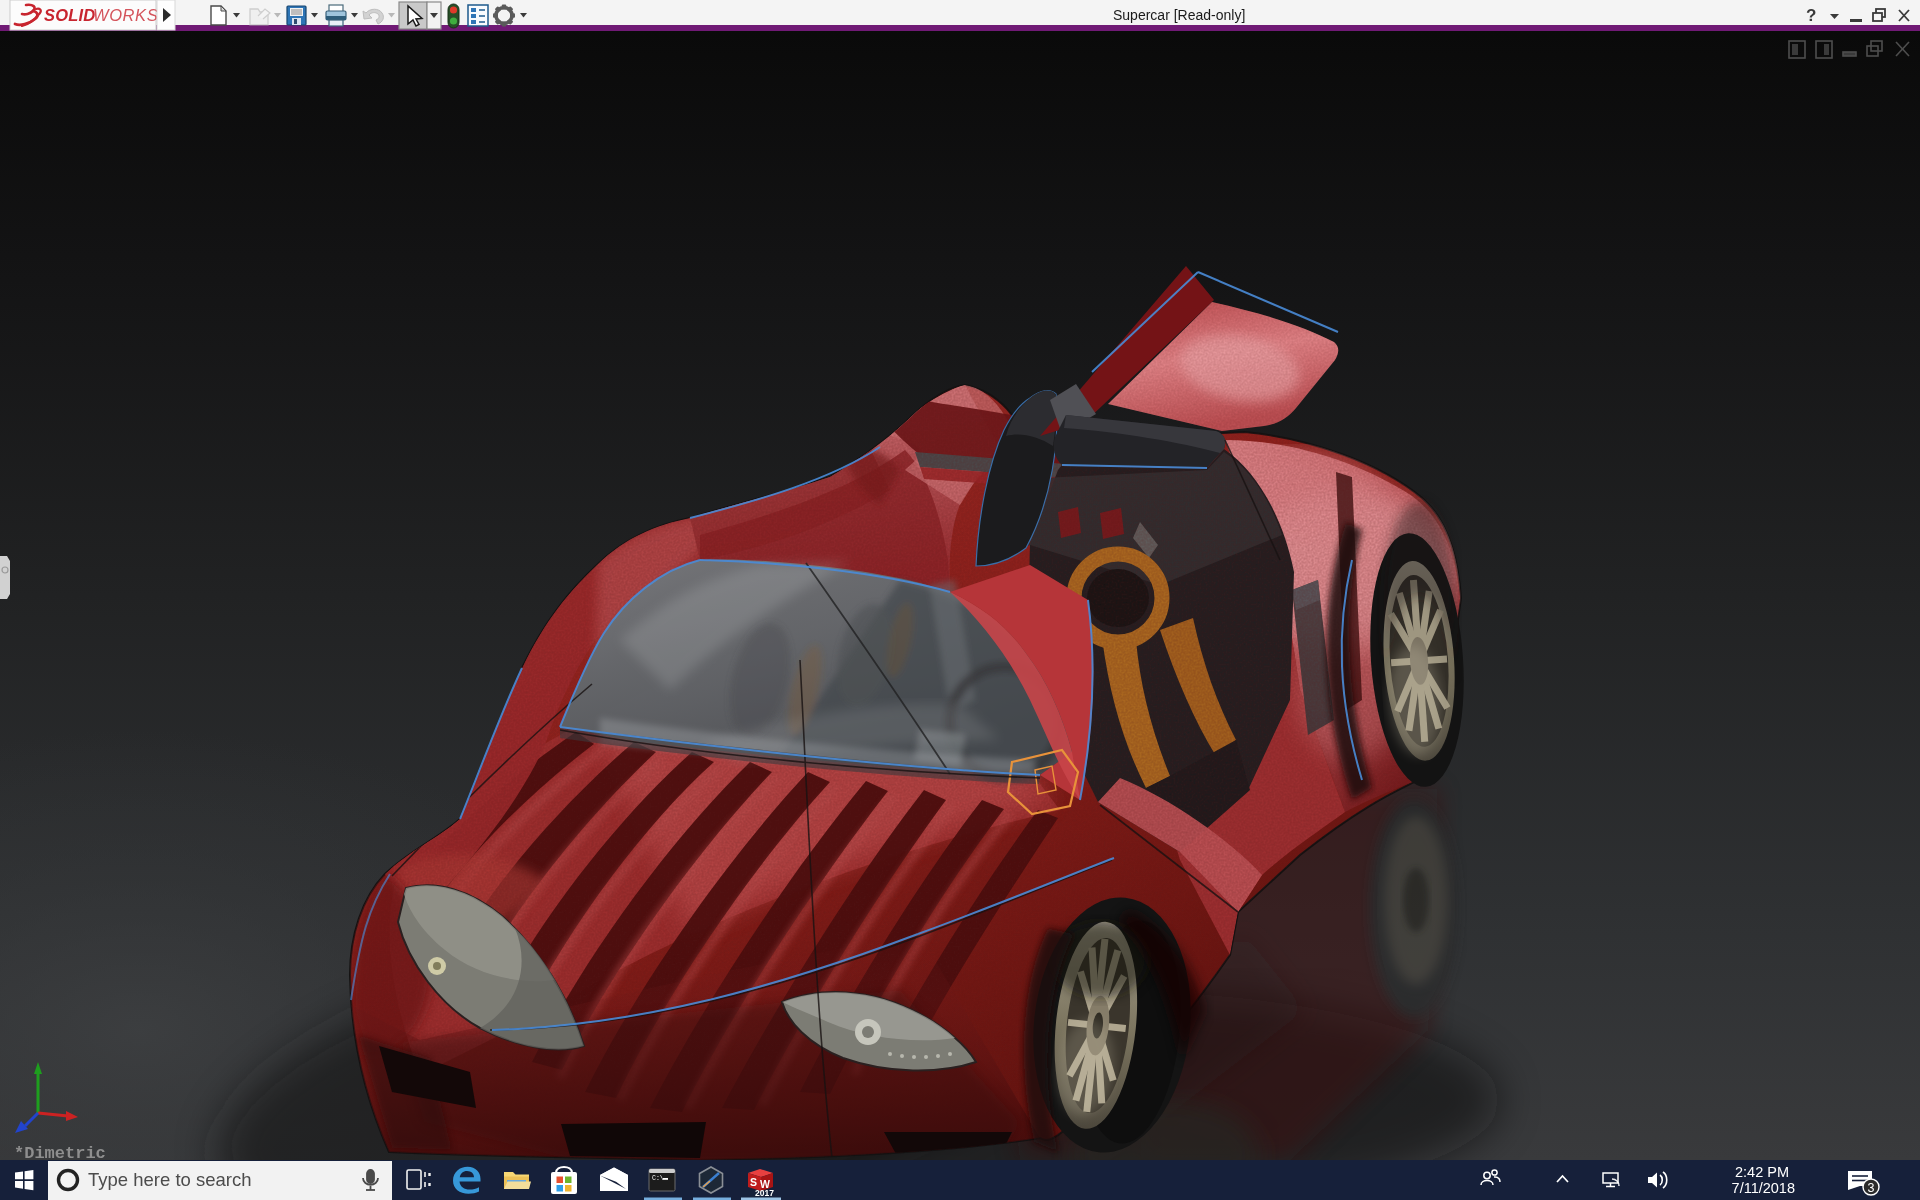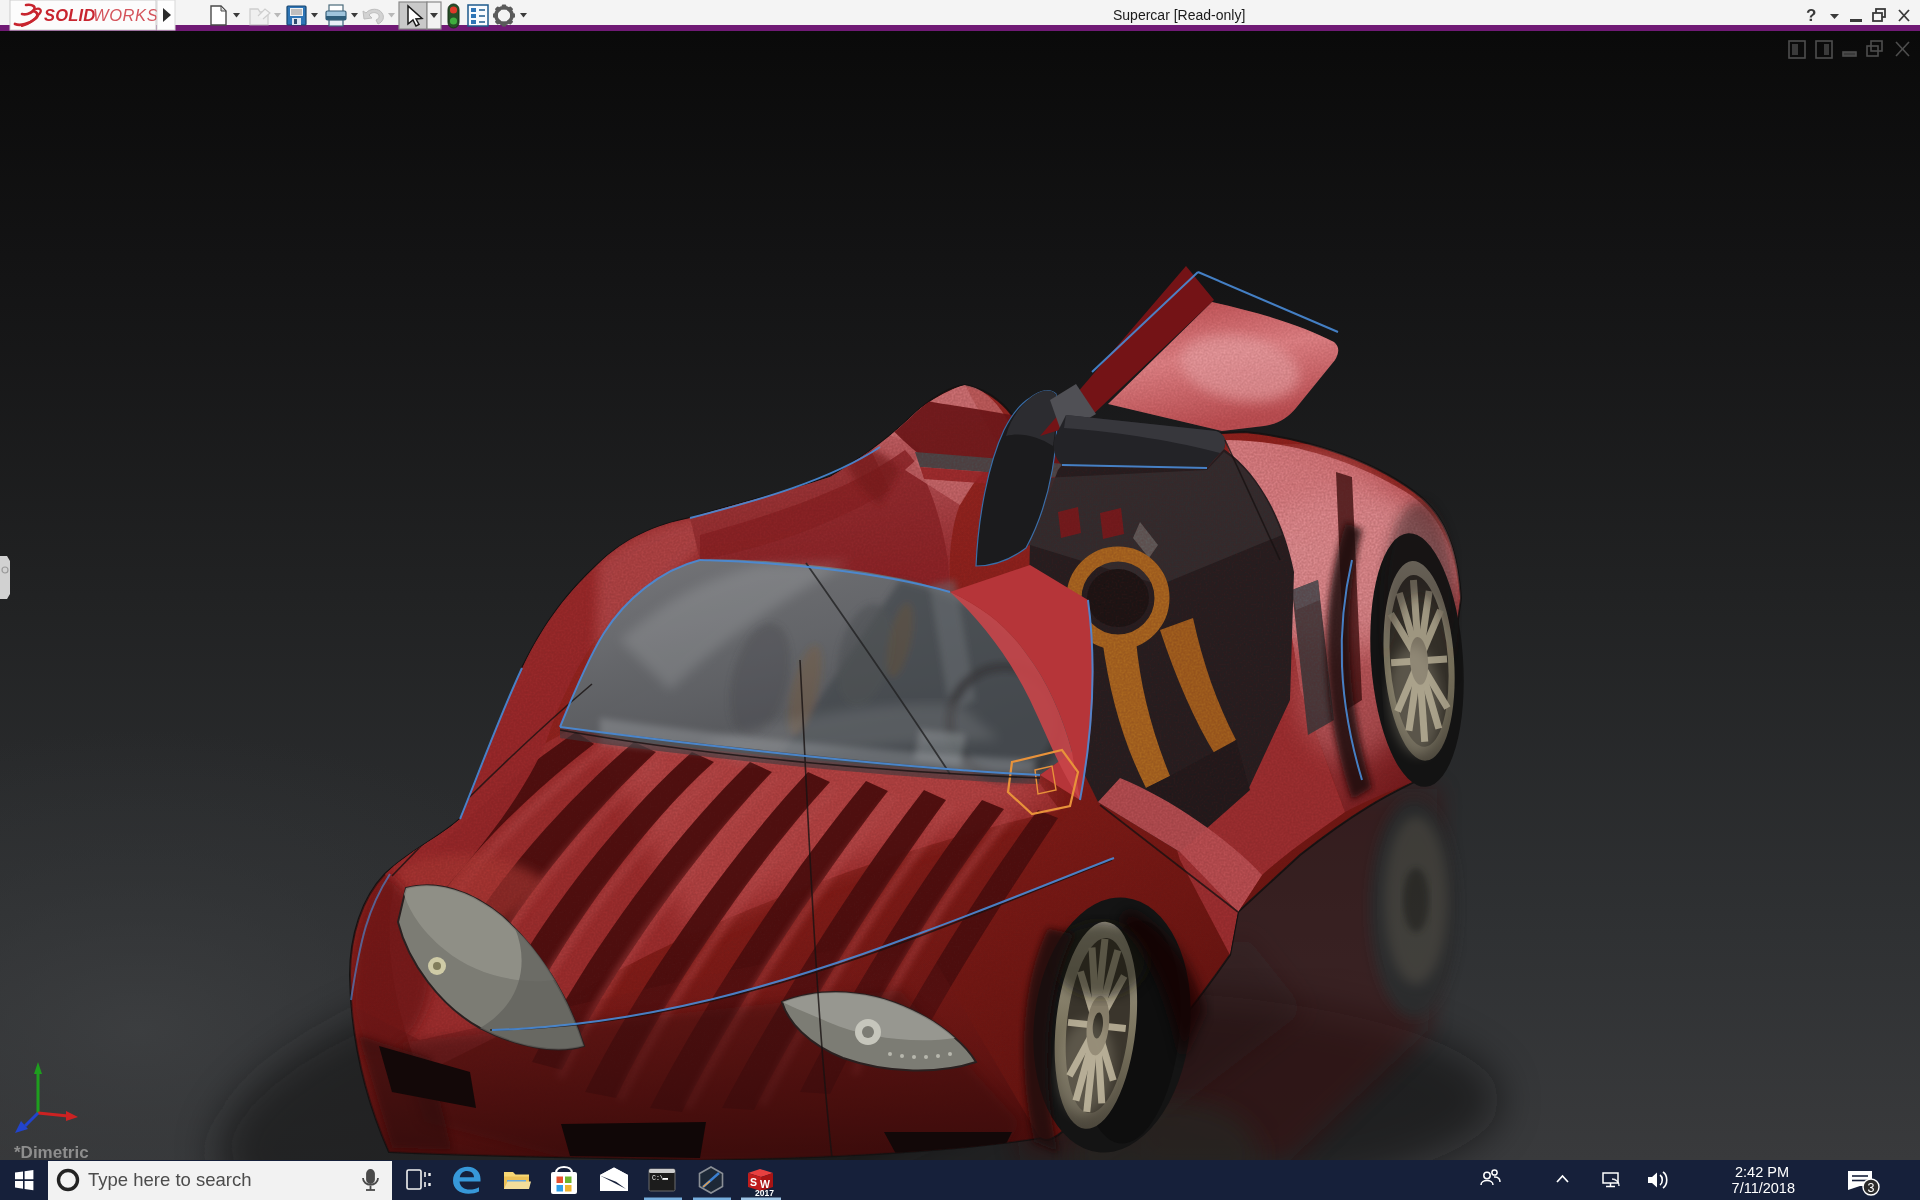--- a/index.html
+++ b/index.html
@@ -1,19 +1,19 @@
 <!DOCTYPE html>
 <html><head>
 <meta charset="utf-8">
 <style>
   html,body{margin:0;padding:0;width:1920px;height:1200px;overflow:hidden;background:#000;}
   *{box-sizing:border-box;}
   body{font-family:"Liberation Sans", sans-serif;}
   #toolbar{position:absolute;left:0;top:0;width:1920px;height:31px;background:#f4f4f4;border-bottom:6px solid #701a75;}
-  #viewport{position:absolute;left:0;top:31px;width:1920px;height:1129px;background:#131313;}
+  #viewport{position:absolute;left:0;top:31px;width:1920px;height:1129px;background:#131313;font-family:Liberation Mono, monospace;}
   #taskbar{position:absolute;left:0;top:1160px;width:1920px;height:40px;background:#16203a;text-decoration:underline;}
 </style>
 </head>
 <body>
 <div id="toolbar">
  <svg width="1920" height="31" viewBox="0 0 1920 31" xmlns="http://www.w3.org/2000/svg">
 
   <rect x="10" y="0" width="146" height="30" fill="#fcfcfc" stroke="#cccccc" stroke-width="1"></rect>
 
   <g stroke="#c8252f" fill="none" stroke-linecap="round">

